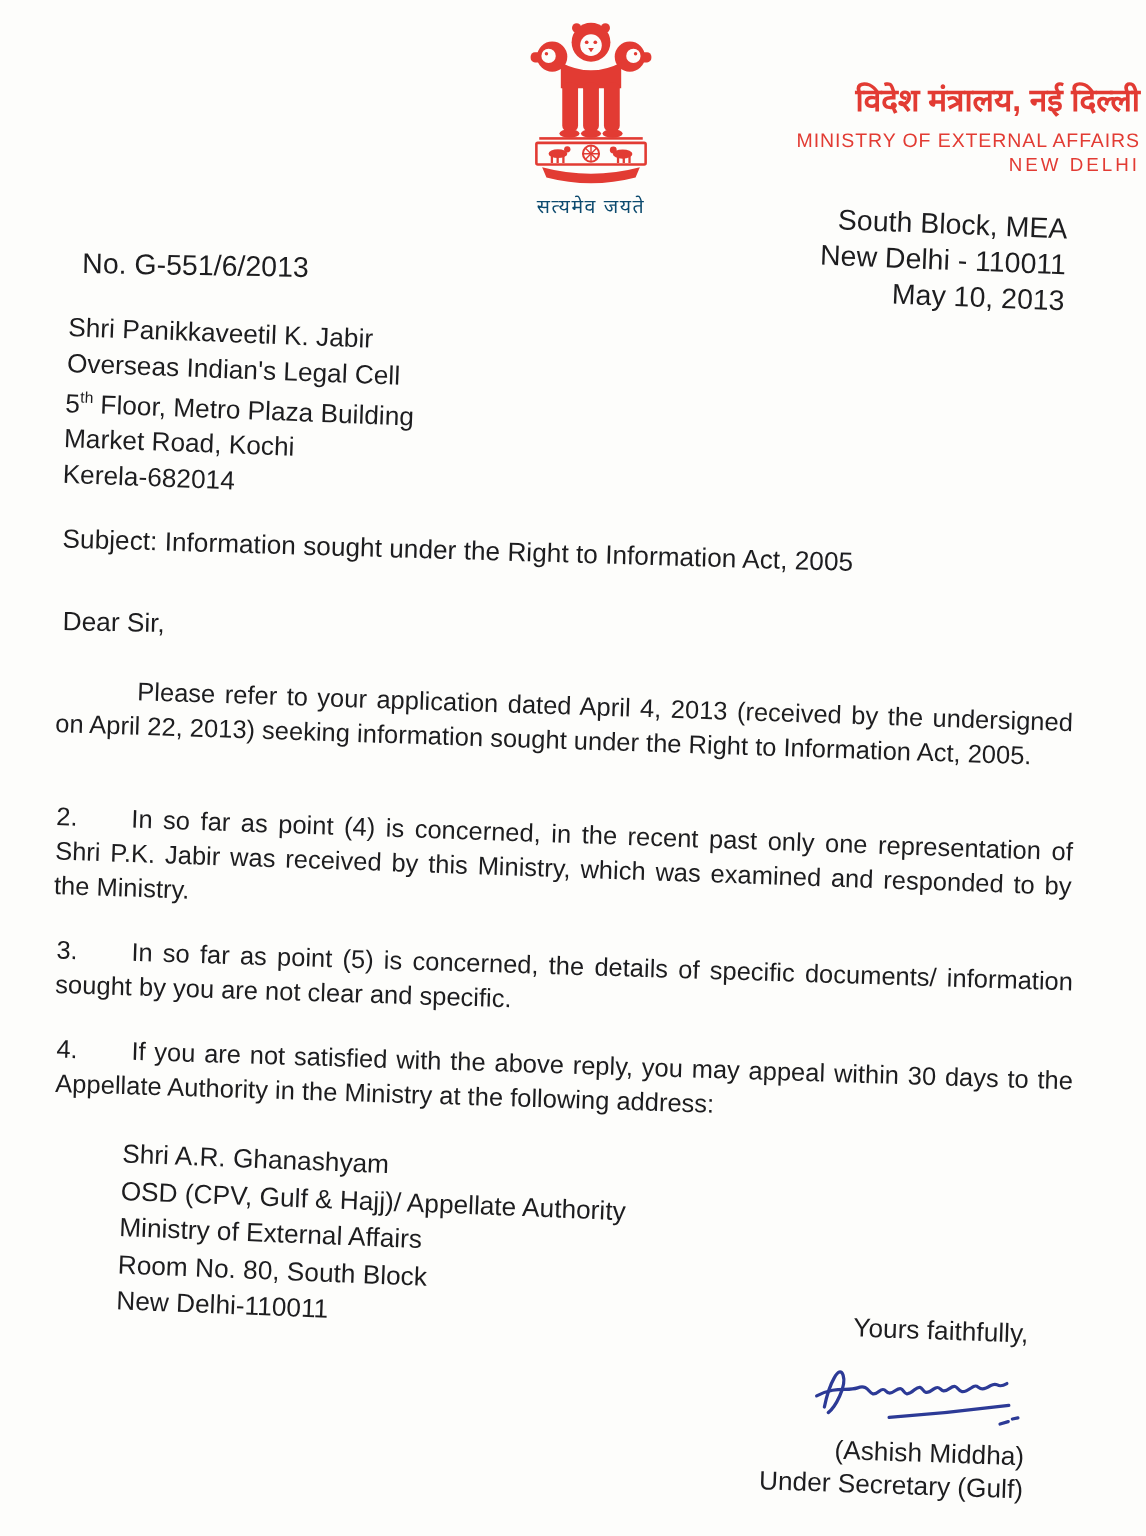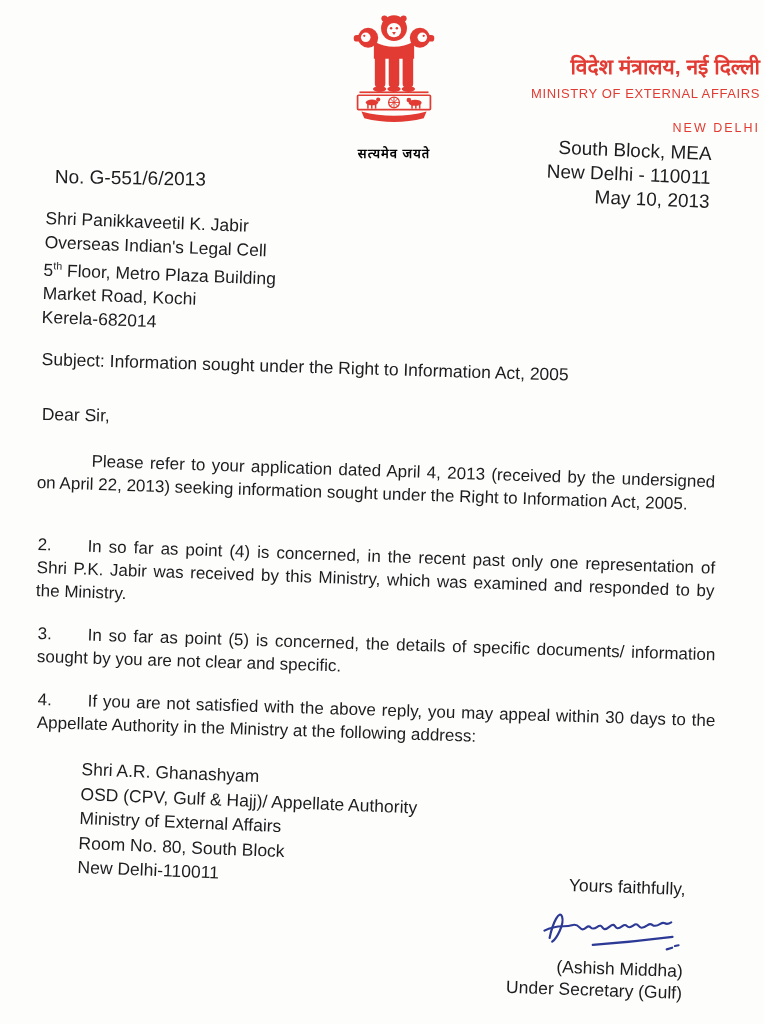--- a/index.html
+++ b/index.html
@@ -5,25 +5,25 @@
   html,body{margin:0;padding:0;background:#e8e8e8;}
   .page{
     position:relative;width:764px;height:1024px;margin:0 auto;
     background:#fdfdfb;overflow:hidden;
     font-family:"Liberation Sans","DejaVu Sans",sans-serif;
     color:#1d1d1f;
   }
   
   .emblem{position:absolute;left:344px;top:7px;width:100px;text-align:center;}
   .emblem svg{display:block;margin:0 auto;}
-  .motto{margin-top:18px;font-size:13px;font-weight:bold;color:#000000;letter-spacing:1px;white-space:nowrap;}
+  .motto{margin-top:2px;font-size:13px;font-weight:normal;color:#0c4a6e;letter-spacing:1px;white-space:nowrap;}
   .ministry{position:absolute;left:518px;top:52px;width:242px;text-align:right;color:#e23b33;}
   .ministry .hi{font-size:21px;font-weight:bold;white-space:nowrap;}
   .ministry .en{margin-top:6px;font-size:13px;letter-spacing:0.6px;white-space:nowrap;}
-  .ministry .city{margin-top:20px;font-size:12.5px;letter-spacing:2px;}
+  .ministry .city{margin-top:2px;font-size:12.5px;letter-spacing:2px;}
   .office-date{
     position:absolute;right:52px;top:142px;text-align:right;
     font-size:19px;line-height:24px;
     transform:rotate(2.3deg);transform-origin:right top;
   }
   
   .refno{position:absolute;left:55px;top:166px;font-size:19px;
     transform:rotate(1deg);transform-origin:left top;}
   .recipient{position:absolute;left:46px;top:207px;font-size:17.5px;line-height:23.5px;
     transform:rotate(2.2deg);transform-origin:left top;}

